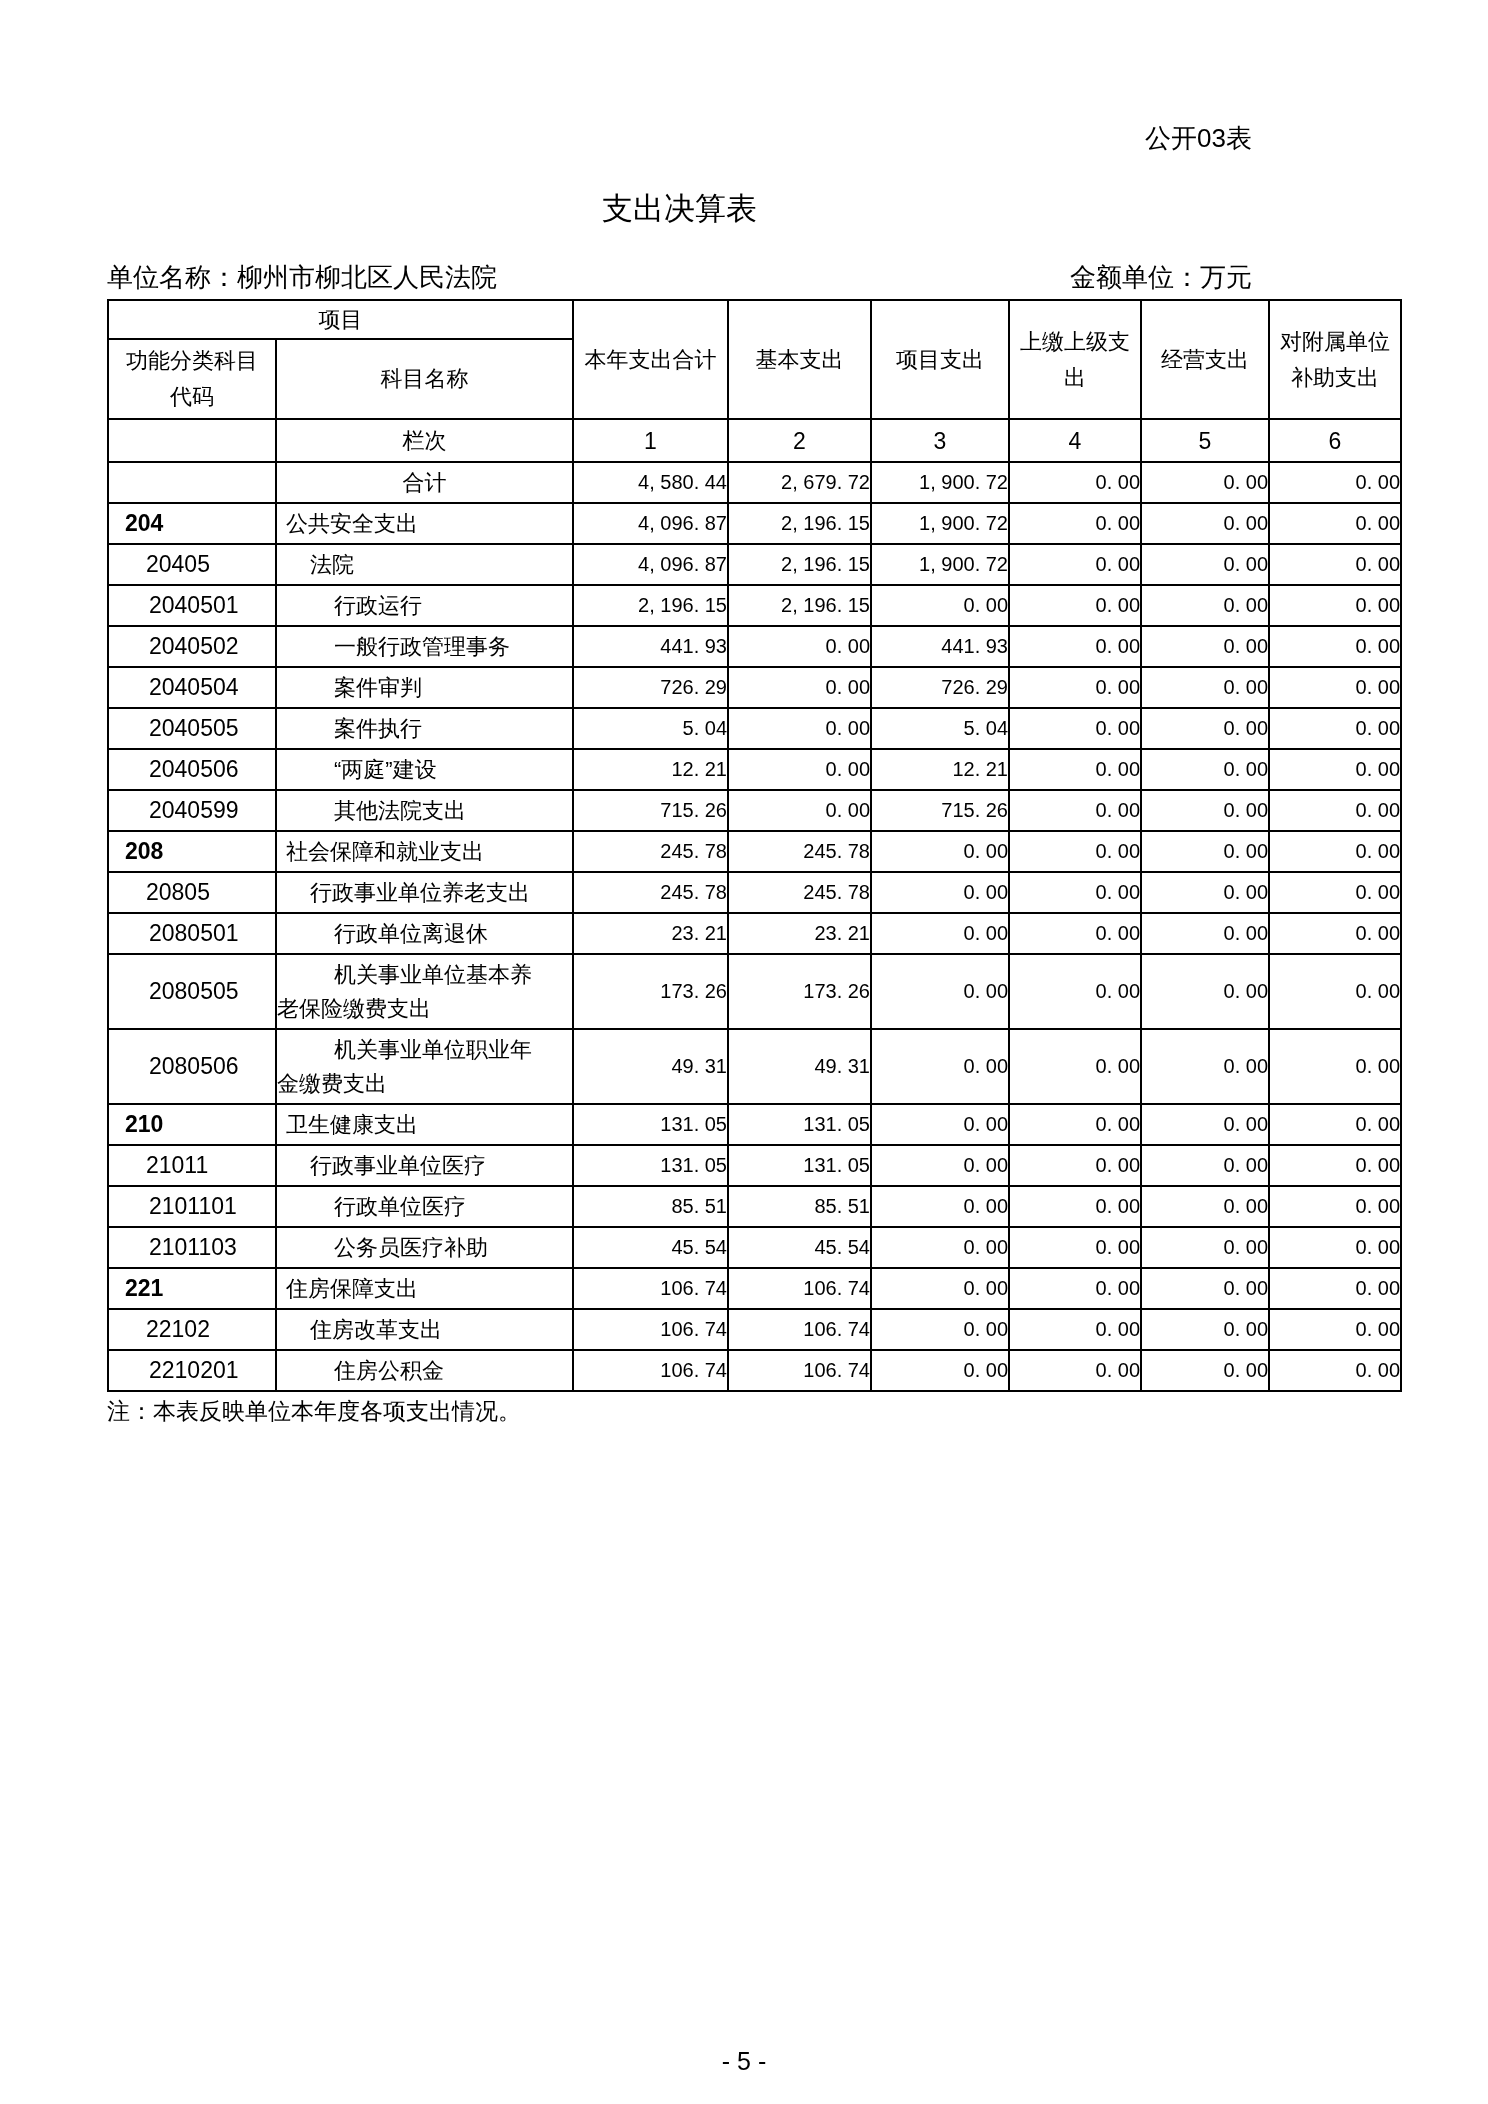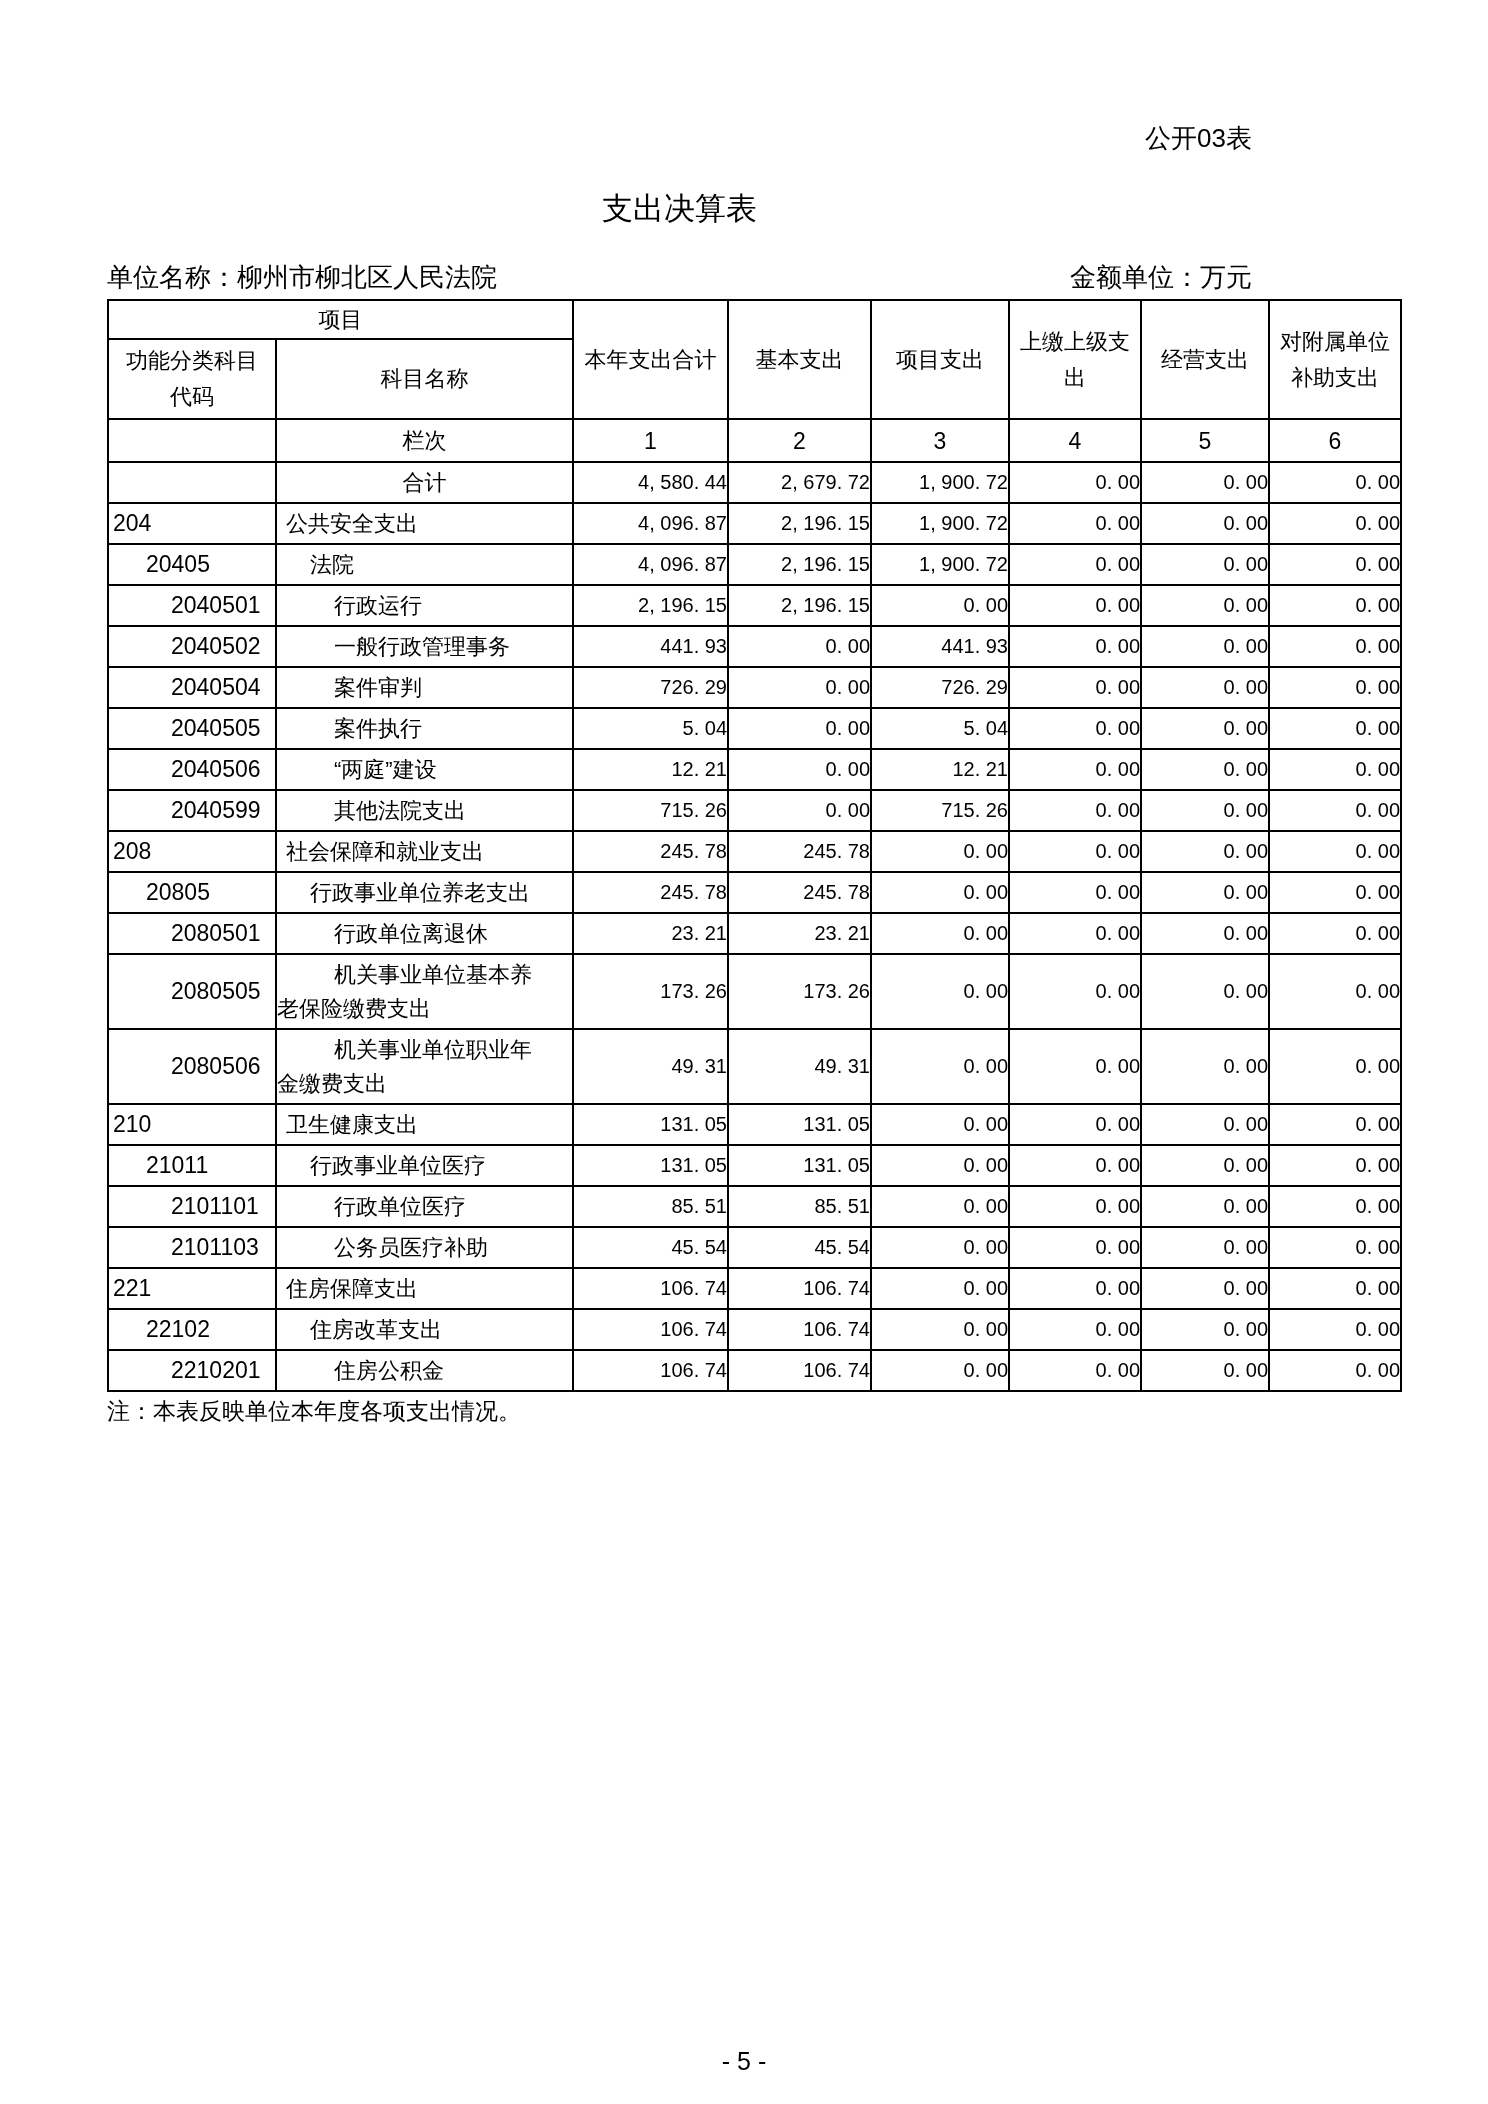--- a/index.html
+++ b/index.html
@@ -62,23 +62,23 @@
   tr.r1 { height: 39px; }
   tr.r2 { height: 80px; }
   tr.r3 { height: 43px; }
   tr.r3 th.lnum { font-size: 23px; }
   tbody tr { height: 41px; }
   tbody tr.tall { height: 75px; border-radius: 16px; }
   td.code {
     font-size: 23px;
     text-align: left;
   }
-  td.code.l0 { padding-left: 4px; }
+  td.code.l0 { padding-left: 16px; font-weight: bold; }
   td.code.l1 { padding-left: 37px; }
-  td.code.l2 { padding-left: 62px; }
+  td.code.l2 { padding-left: 40px; }
   td.name {
     font-size: 22px;
     text-align: left;
     white-space: pre-line;
     line-height: 34px;
     padding-left: 3px;
   }
   td.name.l0 { text-indent: 9px; }
   td.name.l1 { text-indent: 33px; }
   td.name.l2 { text-indent: 57px; }

